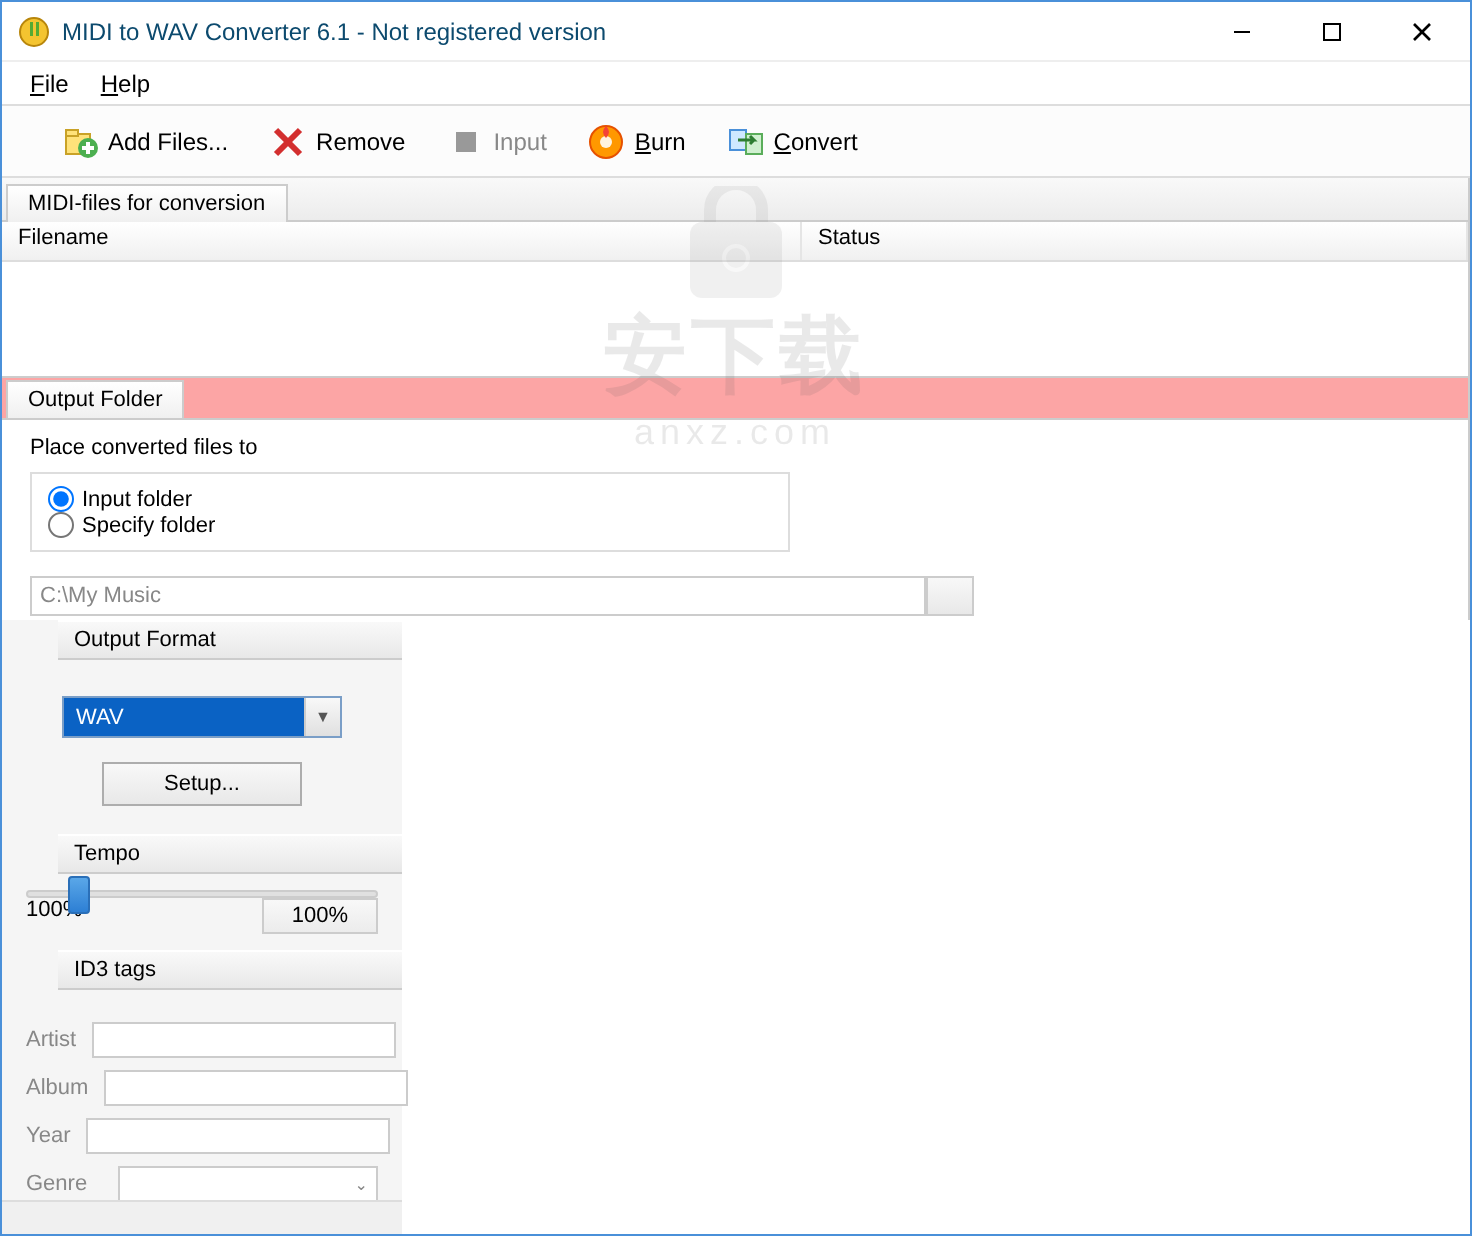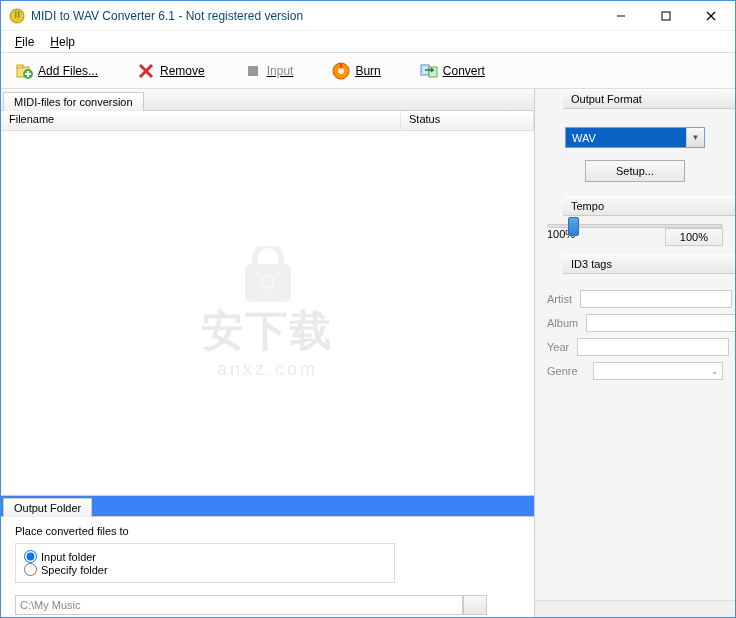--- a/index.html
+++ b/index.html
@@ -4,35 +4,35 @@
 <style>
 * { box-sizing: border-box; margin: 0; padding: 0; }
 body { font-family: "Segoe UI", Tahoma, sans-serif; font-size: 12px; background: #fff; color: #000; width: 736px; height: 618px; overflow: hidden; border: 1px solid #4a90d9; }
 .titlebar { height: 30px; background: #fff; display: flex; align-items: center; padding: 0 2px; border-bottom: 1px solid #eee; }
 .titlebar .app-icon { width: 16px; height: 16px; margin: 0 6px; }
 .titlebar .title { flex: 1; font-size: 12px; color: #0c4a6e; }
 .titlebar .wbtn { width: 45px; height: 28px; display: flex; align-items: center; justify-content: center; color: #000; }
 .menubar { height: 22px; display: flex; align-items: center; padding: 0 8px; gap: 4px; border-bottom: 1px solid #ddd; }
 .menubar .menu-item { padding: 2px 6px; font-size: 12px; }
 .menubar .underline { text-decoration: underline; }
-.toolbar { height: 36px; display: flex; align-items: center; padding: 2px 4px; gap: 20px; border-bottom: 1px solid #ddd; background: #fcfcfc; text-decoration: underline; }
+.toolbar { height: 36px; display: flex; align-items: center; padding: 2px 20px; gap: 2px; border-bottom: 1px solid #ddd; background: #fcfcfc; }
 .toolbar .tbtn { display: flex; align-items: center; padding: 3px 8px; gap: 4px; font-size: 12px; border: 1px solid transparent; }
 .toolbar .ticon { width: 20px; height: 20px; display: flex; align-items: center; justify-content: center; }
 .toolbar .disabled { color: #888; }
-.content { display: flex; height: calc(100% - 30px - 22px - 36px); }
+.content { display: flex; height: calc(100% - 30px - 22px - 36px); flex-direction: column; }
 .left { flex: 1; display: flex; flex-direction: column; border-right: 1px solid #ccc; }
 .tab-header { height: 22px; display: flex; align-items: flex-end; background: linear-gradient(#f9f9f9,#ececec); border-bottom: 1px solid #ccc; padding-left: 2px; }
 .tab { background: linear-gradient(#fff,#f0f0f0); border: 1px solid #ccc; border-bottom: none; padding: 3px 10px; font-size: 11px; position: relative; top: 1px; }
 .list-header { height: 20px; display: flex; background: linear-gradient(#fff,#f0f0f0); border-bottom: 1px solid #ddd; }
 .list-header .col { padding: 2px 8px; font-size: 11px; border-right: 1px solid #e5e5e5; }
 .list-body { flex: 1; background: #fff; position: relative; }
 .watermark { position: absolute; top: 50%; left: 50%; transform: translate(-50%,-50%); opacity: 0.12; text-align: center; color: #555; pointer-events:none; }
 .watermark .zh { font-size: 42px; font-weight: bold; letter-spacing: 2px; }
 .watermark .dom { font-size: 18px; letter-spacing: 3px; }
-.output-tab-header { height: 22px; display: flex; align-items: center; border-top: 1px solid #ccc; border-bottom: 1px solid #ccc; padding-left: 2px; background: #3b82f6; }
+.output-tab-header { height: 22px; display: flex; align-items: flex-start; border-top: 1px solid #ccc; border-bottom: 1px solid #ccc; padding-left: 2px; background: #fca5a5; }
 .output-panel { padding: 8px 14px; height: 100px; }
 .radio-group { margin: 4px 0; border: 1px solid #ddd; padding: 6px 8px; display: inline-block; width: 380px; }
 .radio-row { display: flex; align-items: center; gap: 4px; font-size: 11px; }
 .path-row { margin-top: 8px; display: flex; align-items: center; width: 472px; }
 .path-input { flex: 1; border: 1px solid #ccc; padding: 2px 4px; font-size: 11px; color: #888; background: #fff; height: 20px; }
 .browse-btn { width: 24px; height: 20px; border: 1px solid #ccc; background: linear-gradient(#f8f8f8,#e8e8e8); margin-left: 0; }
 .right { width: 200px; background: #f5f5f5; display: flex; flex-direction: column; padding: 0; }
 .panel-title { background: linear-gradient(#f9f9f9,#e8e8e8); border-top: 1px solid #fff; border-bottom: 1px solid #ccc; padding: 3px 8px; font-size: 11px; margin-left: 28px; }
 .panel-body { padding: 10px 12px; }
 .format-select { width: 140px; height: 21px; border: 1px solid #7a9ec7; background: #0a62c4; display: flex; align-items: center; margin: 8px auto 0; }

